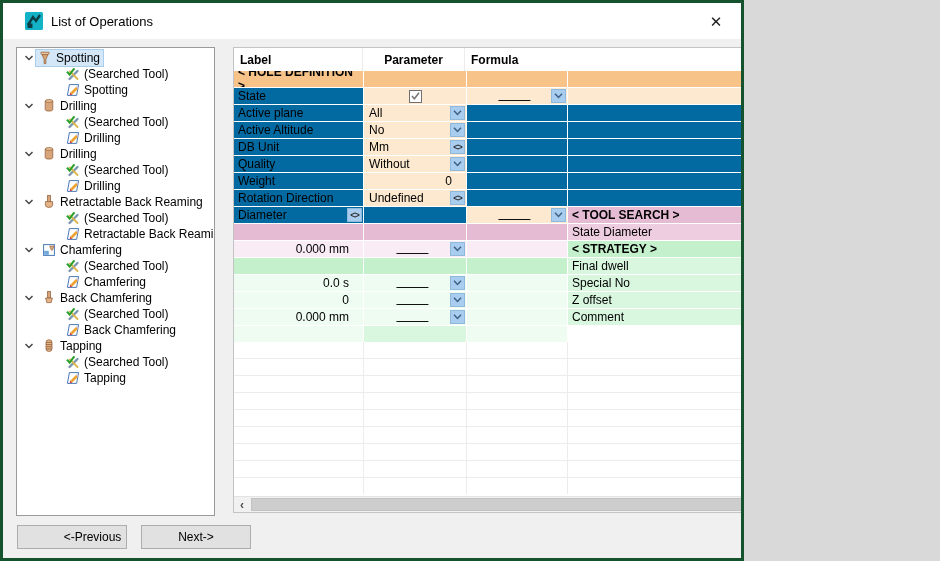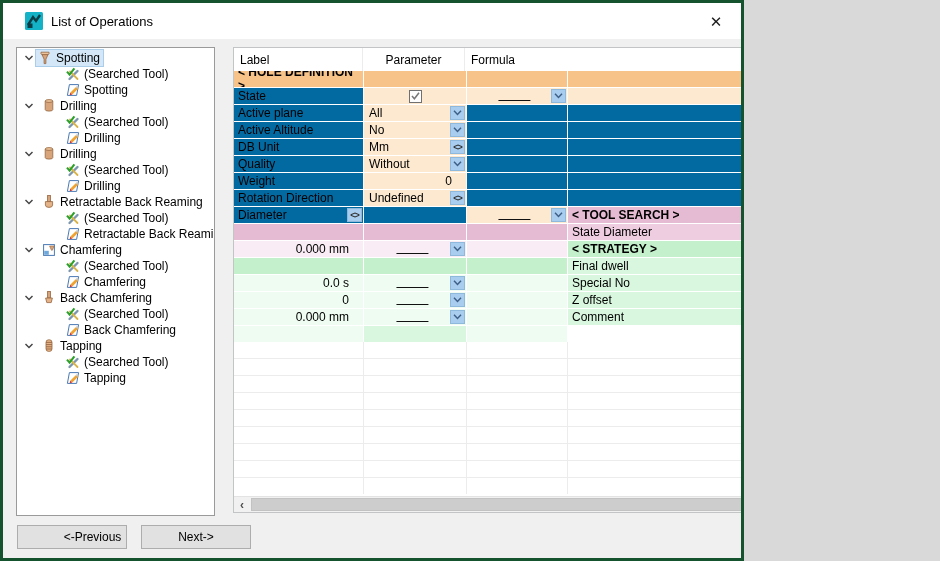--- a/index.html
+++ b/index.html
@@ -26,21 +26,21 @@
   .tree-row .t-icon { width:16px; height:16px; margin-left:6px; flex:0 0 16px; }
   .tree-row .t-label { padding:0 3px; line-height:15px; }
   .tree-row.child { padding-left:42px; }
   .sel-wrap { display:flex; align-items:center; background:#d3e7f8; border:1px solid #aacdea; }
   .sel-wrap .t-icon { margin-left:1px; }
 
   
   .table-panel { position:absolute; left:230px; top:44px; width:700px; height:466px;
                  background:#fff; border:1px solid #c2c4c6; overflow:hidden; }
   .thead { display:grid; grid-template-columns:129px 102px 100px 1fr; height:23px; }
-  .thead .hcell { display:flex; align-items:center; padding:0 6px; border-right:1px solid #ececec; }
+  .thead .hcell { display:flex; align-items:center; padding:0 6px; border-right:1px solid #ececec;font-weight:bold; }
   .thead .hcell:last-child { border-right:none; }
   .h-label { justify-content:flex-start; }
   .h-value { justify-content:flex-end; }
   .h-param { justify-content:center; }
   .h-formula { justify-content:flex-start; }
 
   .rows { display:grid; grid-template-columns:129px 102px 100px 1fr; gap:1px; background:#fff; }
   .cell { height:16px; position:relative; display:flex; align-items:center; overflow:hidden; }
   .cell.lab { padding-left:4px; }
   .cell.bold { font-weight:bold; }

